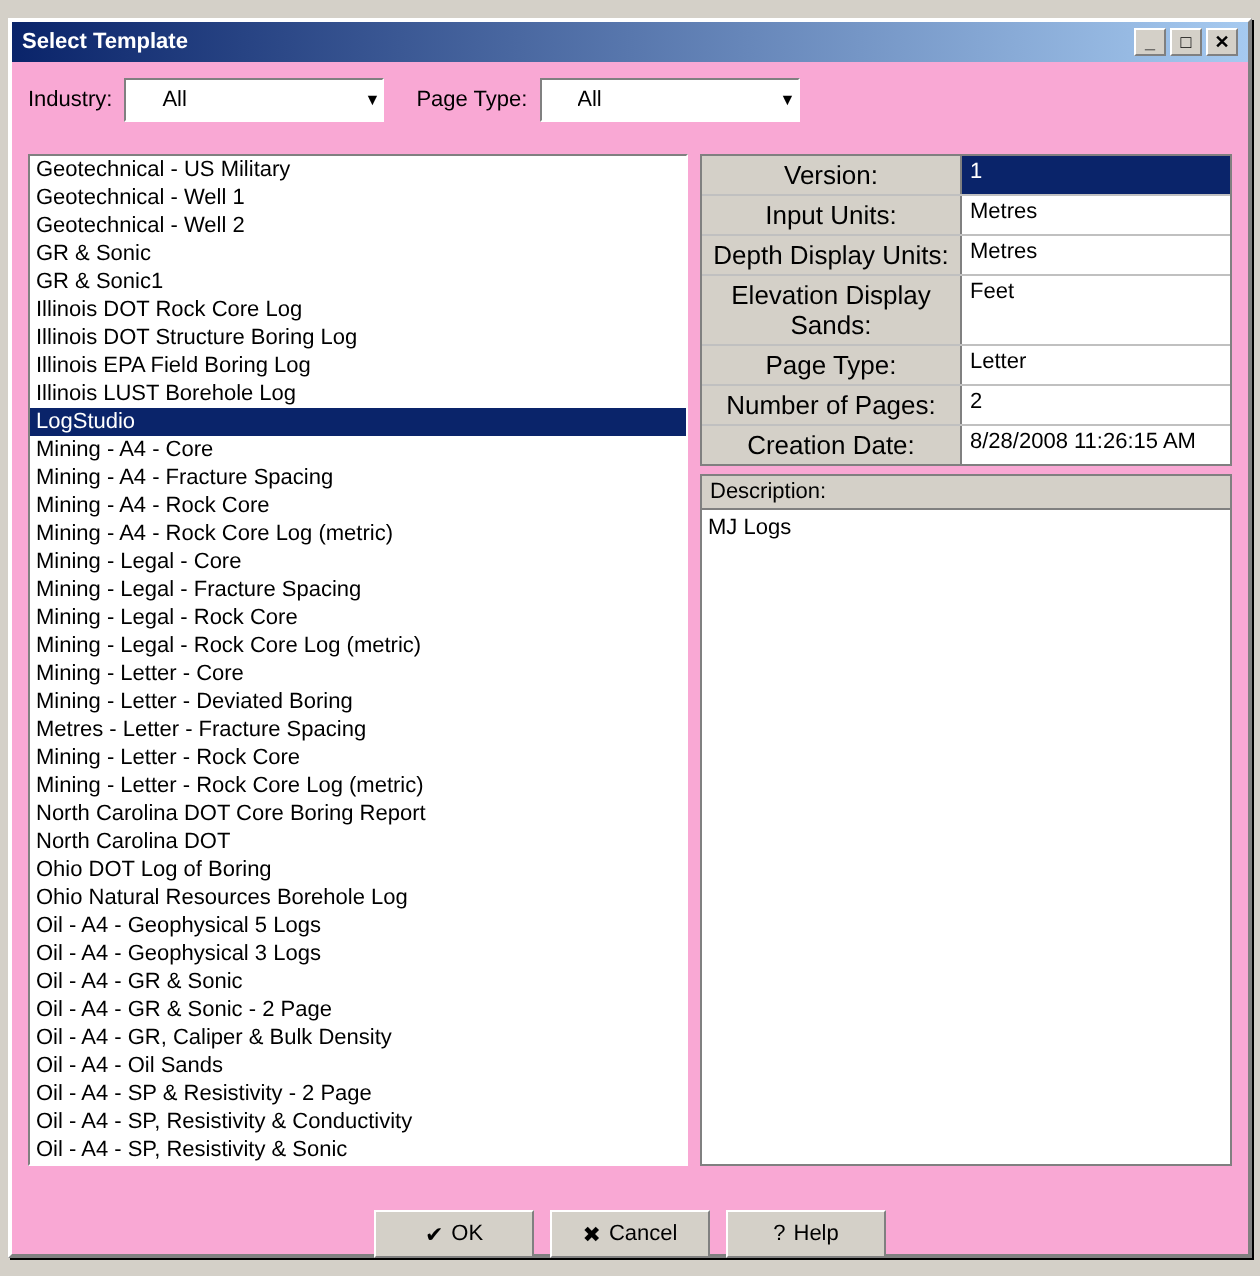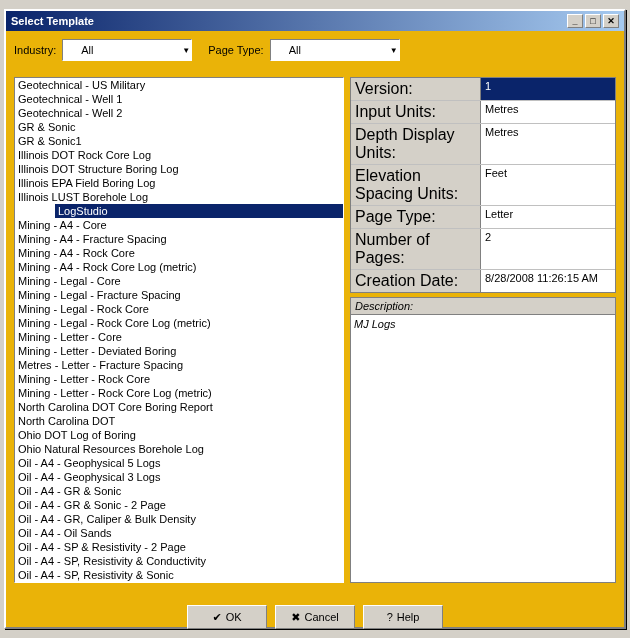--- a/index.html
+++ b/index.html
@@ -9,21 +9,21 @@
       background: #d4d0c8;
       display: flex;
       align-items: center;
       justify-content: center;
       width: 630px;
       height: 638px;
     }
     .window {
       width: 622px;
       height: 620px;
-      background: #eab308;
+      background: #f9a8d4;
       border: 2px solid;
       border-color: #ffffff #808080 #808080 #ffffff;
       box-shadow: 1px 1px 0 #000;
       display: flex;
       flex-direction: column;
     }
     .title-bar {
       background: linear-gradient(to right, #0a246a, #a6caf0);
       color: white;
       font-weight: bold;
@@ -124,21 +124,20 @@
     .list-item {
       padding: 1px 3px;
       cursor: pointer;
       white-space: nowrap;
       font-size: 11px;
       color: black;
     }
     .list-item.selected {
       background: #0a246a;
       color: white;
-      margin-left: 40px;
     }
     .info-panel {
       flex: 1;
       display: flex;
       flex-direction: column;
       gap: 4px;
     }
     .info-table {
       border: 1px solid #808080;
       background: white;
@@ -148,37 +147,37 @@
       border-bottom: 1px solid #c0c0c0;
     }
     .info-row:last-child {
       border-bottom: none;
     }
     .info-key {
       width: 130px;
       padding: 2px 4px;
       background: #d4d0c8;
       border-right: 1px solid #808080;
-      font-size: 16px;
+      font-size: 13px;
       flex-shrink: 0;
+      text-align: center;
     }
     .info-val {
       flex: 1;
       padding: 2px 4px;
       font-size: 11px;
     }
     .info-val.selected-blue {
       background: #0a246a;
       color: white;
     }
     .description-section {
       flex: 1;
       display: flex;
       flex-direction: column;
-      font-style: italic;
     }
     .desc-label {
       font-size: 11px;
       padding: 2px 0;
       background: #d4d0c8;
       border: 1px solid #808080;
       border-bottom: none;
       padding-left: 4px;
     }
     .desc-content {
@@ -311,21 +310,21 @@
           </div>
           <div class="info-row">
             <div class="info-key">Input Units:</div>
             <div class="info-val">Metres</div>
           </div>
           <div class="info-row">
             <div class="info-key">Depth Display Units:</div>
             <div class="info-val">Metres</div>
           </div>
           <div class="info-row">
-            <div class="info-key">Elevation Spacing Units:</div>
+            <div class="info-key">Elevation Display Sands:</div>
             <div class="info-val">Feet</div>
           </div>
           <div class="info-row">
             <div class="info-key">Page Type:</div>
             <div class="info-val">Letter</div>
           </div>
           <div class="info-row">
             <div class="info-key">Number of Pages:</div>
             <div class="info-val">2</div>
           </div>

